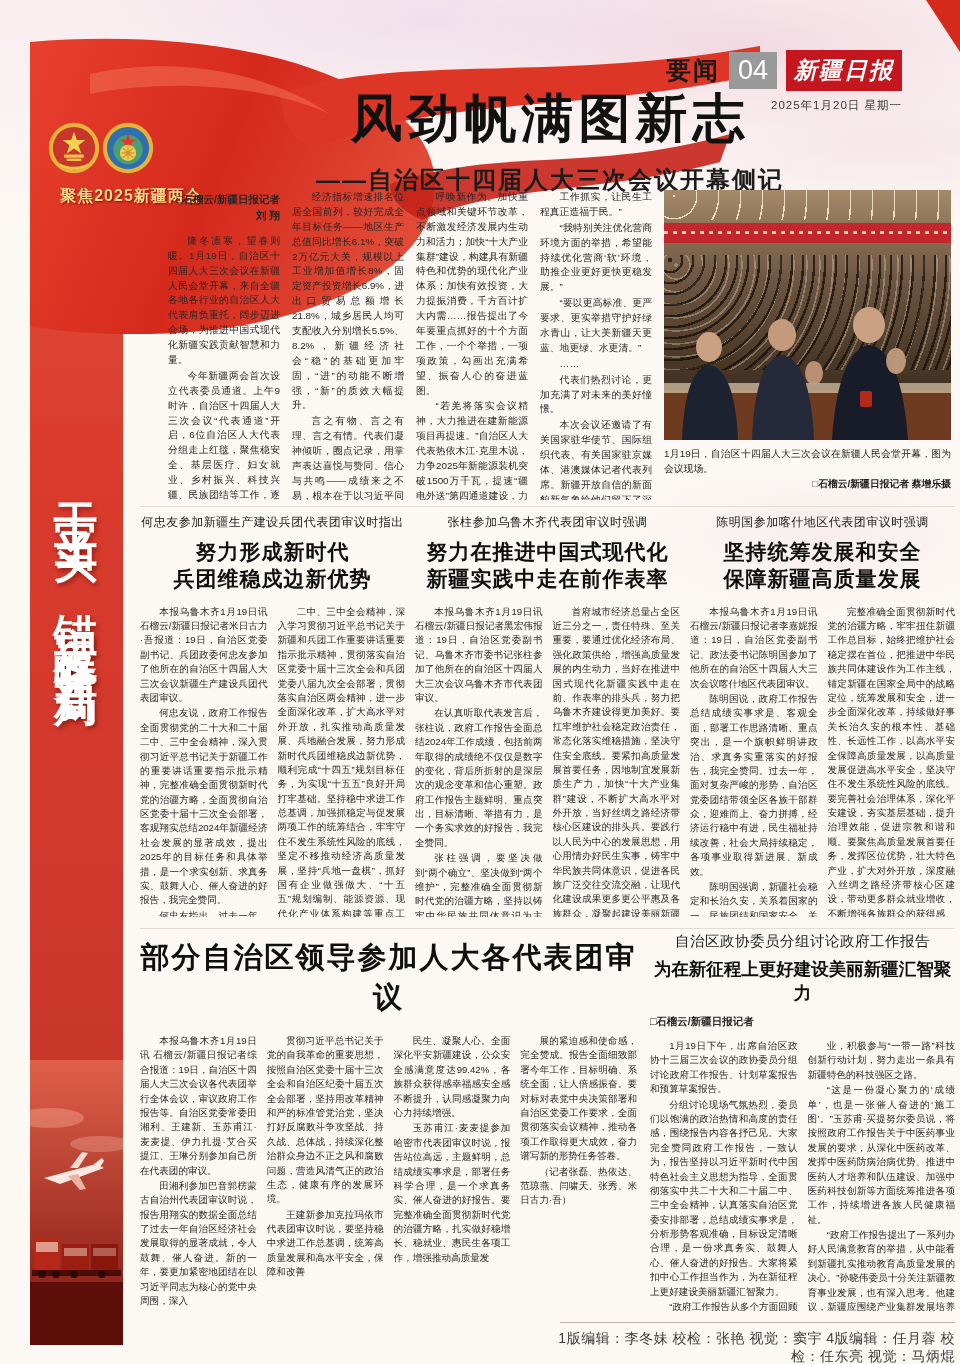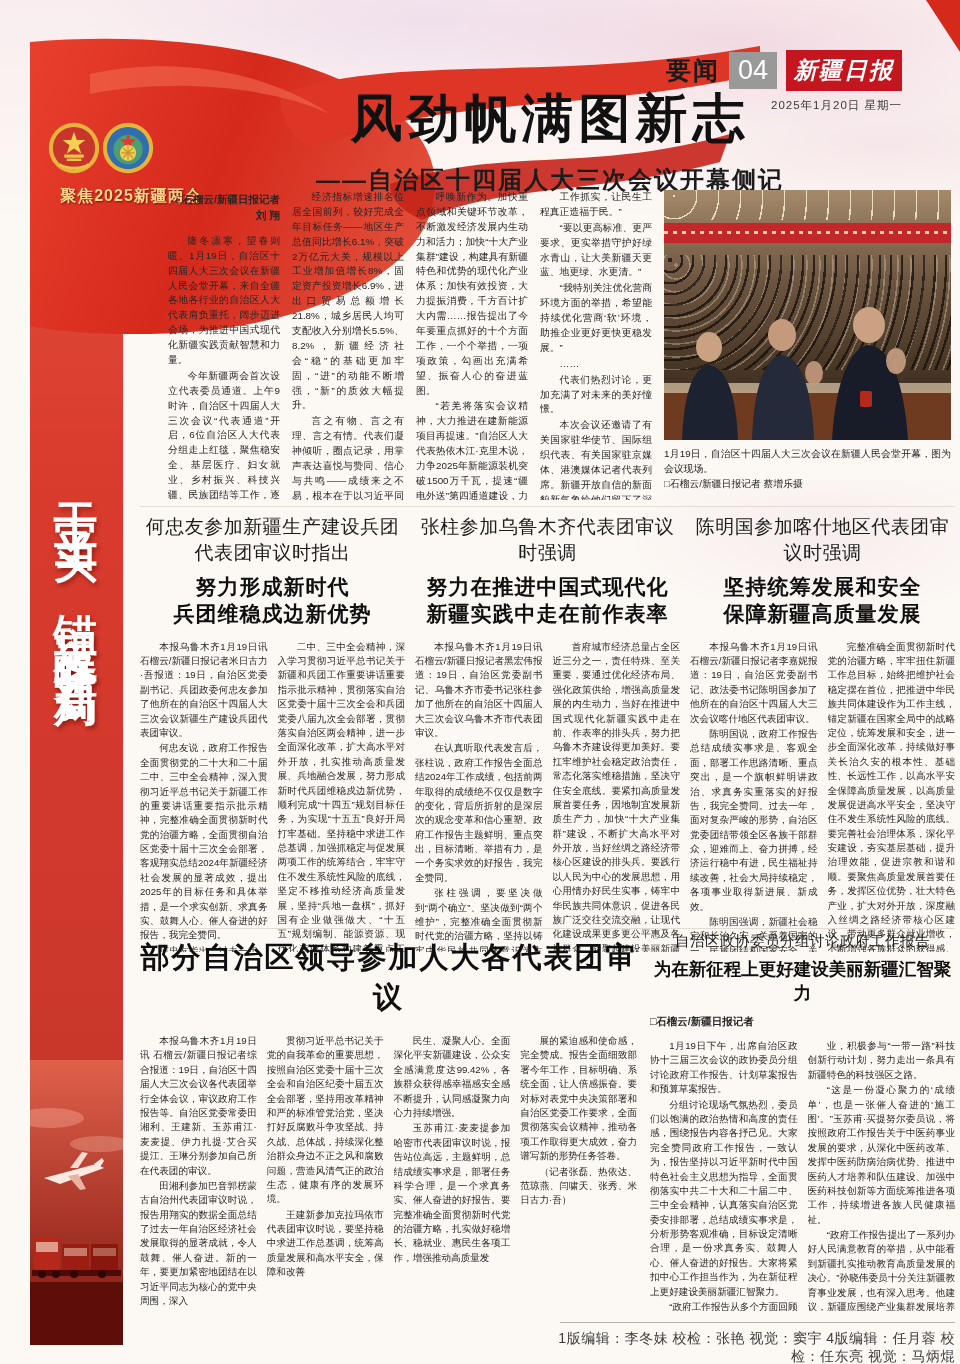--- a/index.html
+++ b/index.html
@@ -69,29 +69,29 @@
     background-image:repeating-linear-gradient(90deg,rgba(255,235,190,.85) 0 4px,transparent 4px 9px);
     background-size:100% 3px;background-position:center;background-repeat:no-repeat;}
   .photo-art .lights{position:absolute;left:0;top:0;width:100%;height:12%;
     background:repeating-radial-gradient(circle at 10px 6px, rgba(255,244,214,.8) 0 1.5px, transparent 1.5px 22px);}
   .photo-art .crowd{position:absolute;left:0;top:26%;width:100%;height:46%;
     background:
       repeating-radial-gradient(circle at 6px 5px, rgba(20,14,10,.75) 0 2.4px, transparent 2.4px 11px),
       repeating-radial-gradient(circle at 12px 10px, rgba(235,215,190,.35) 0 1.6px, transparent 1.6px 13px);}
   .photo-art svg.fg{position:absolute;left:0;bottom:0;width:100%;height:58%;}
   figcaption{font-size:9.8px;line-height:1.55;margin-top:6px;color:#1e1e1e;text-align:justify;}
-  figcaption .credit{display:block;font-weight:normal;}
+  figcaption .credit{display:block;text-align:right;font-weight:bold;}
 
   .rule{position:absolute;left:140px;width:815px;border-top:1px solid #e3dcd5;}
 
   
   .mid-band{position:absolute;left:140px;top:514px;width:815px;height:410px;
     display:flex;gap:10px;}
   .mid-article{width:265px;flex:1;}
-  .kicker{font-size:19px;text-align:center;color:#1c1c1c;letter-spacing:.5px;}
+  .kicker{font-size:12px;text-align:center;color:#1c1c1c;letter-spacing:.5px;}
   .mid-article h3{margin:7px 0 12px;font-size:21px;line-height:1.3;font-weight:900;
     text-align:center;white-space:pre-line;color:#0f0f0f;letter-spacing:1px;}
   .mid-cols{display:flex;gap:10px;height:312px;}
   .mid-cols .col{width:50%;font-size:9.6px;line-height:1.5;height:100%;}
 
   
   .bl-article{position:absolute;left:140px;top:936px;width:497px;}
   .bl-article h3{margin:2px 0 16px;font-size:29px;font-weight:900;text-align:center;
     letter-spacing:2px;color:#0f0f0f;}
   .bl-cols{display:flex;gap:10px;height:336px;}
@@ -211,22 +211,22 @@
     <div class="col">
         <p>经济指标增速排名位居全国前列，较好完成全年目标任务——地区生产总值同比增长6.1%，突破2万亿元大关，规模以上工业增加值增长8%，固定资产投资增长6.9%，进出口贸易总额增长21.8%，城乡居民人均可支配收入分别增长5.5%、8.2%，新疆经济社会“稳”的基础更加牢固，“进”的动能不断增强，“新”的质效大幅提升。</p>
         <p>言之有物、言之有理、言之有情。代表们凝神倾听，圈点记录，用掌声表达喜悦与赞同、信心与共鸣——成绩来之不易，根本在于以习近平同志为核心的党中央掌舵领航，在于习近平新时代中国特色社会主义思想科学指引，是自治区党委团结带领全区人民迎难而上、奋力拼搏的结果。</p>
       </div>
     <div class="col">
         <p>呼唤新作为。加快重点领域和关键环节改革，不断激发经济发展内生动力和活力；加快“十大产业集群”建设，构建具有新疆特色和优势的现代化产业体系；加快有效投资，大力提振消费，千方百计扩大内需……报告提出了今年要重点抓好的十个方面工作，一个个举措，一项项政策，勾画出充满希望、振奋人心的奋进蓝图。</p>
         <p>“若羌将落实会议精神，大力推进在建新能源项目再提速。”自治区人大代表热依木江·克里木说，力争2025年新能源装机突破1500万千瓦，提速“疆电外送”第四通道建设，力争早投产、早见效。</p>
       </div>
     <div class="col">
         <p>工作抓实，让民生工程真正造福于民。”</p>
+        <p>“我特别关注优化营商环境方面的举措，希望能持续优化营商‘软’环境，助推企业更好更快更稳发展。”</p>
         <p>“要以更高标准、更严要求、更实举措守护好绿水青山，让大美新疆天更蓝、地更绿、水更清。”</p>
-        <p>“我特别关注优化营商环境方面的举措，希望能持续优化营商‘软’环境，助推企业更好更快更稳发展。”</p>
         <p>……</p>
         <p>代表们热烈讨论，更加充满了对未来的美好憧憬。</p>
         <p>本次会议还邀请了有关国家驻华使节、国际组织代表、有关国家驻京媒体、港澳媒体记者代表列席。新疆开放自信的新面貌新气象给他们留下了深刻印象。</p>
       </div>
     <figure class="photo">
       <div class="photo-art">
         <div class="lights"></div>
         <div class="banner"></div>
         <div class="crowd"></div>
         <svg class="fg" viewBox="0 0 287 145" preserveAspectRatio="none">

